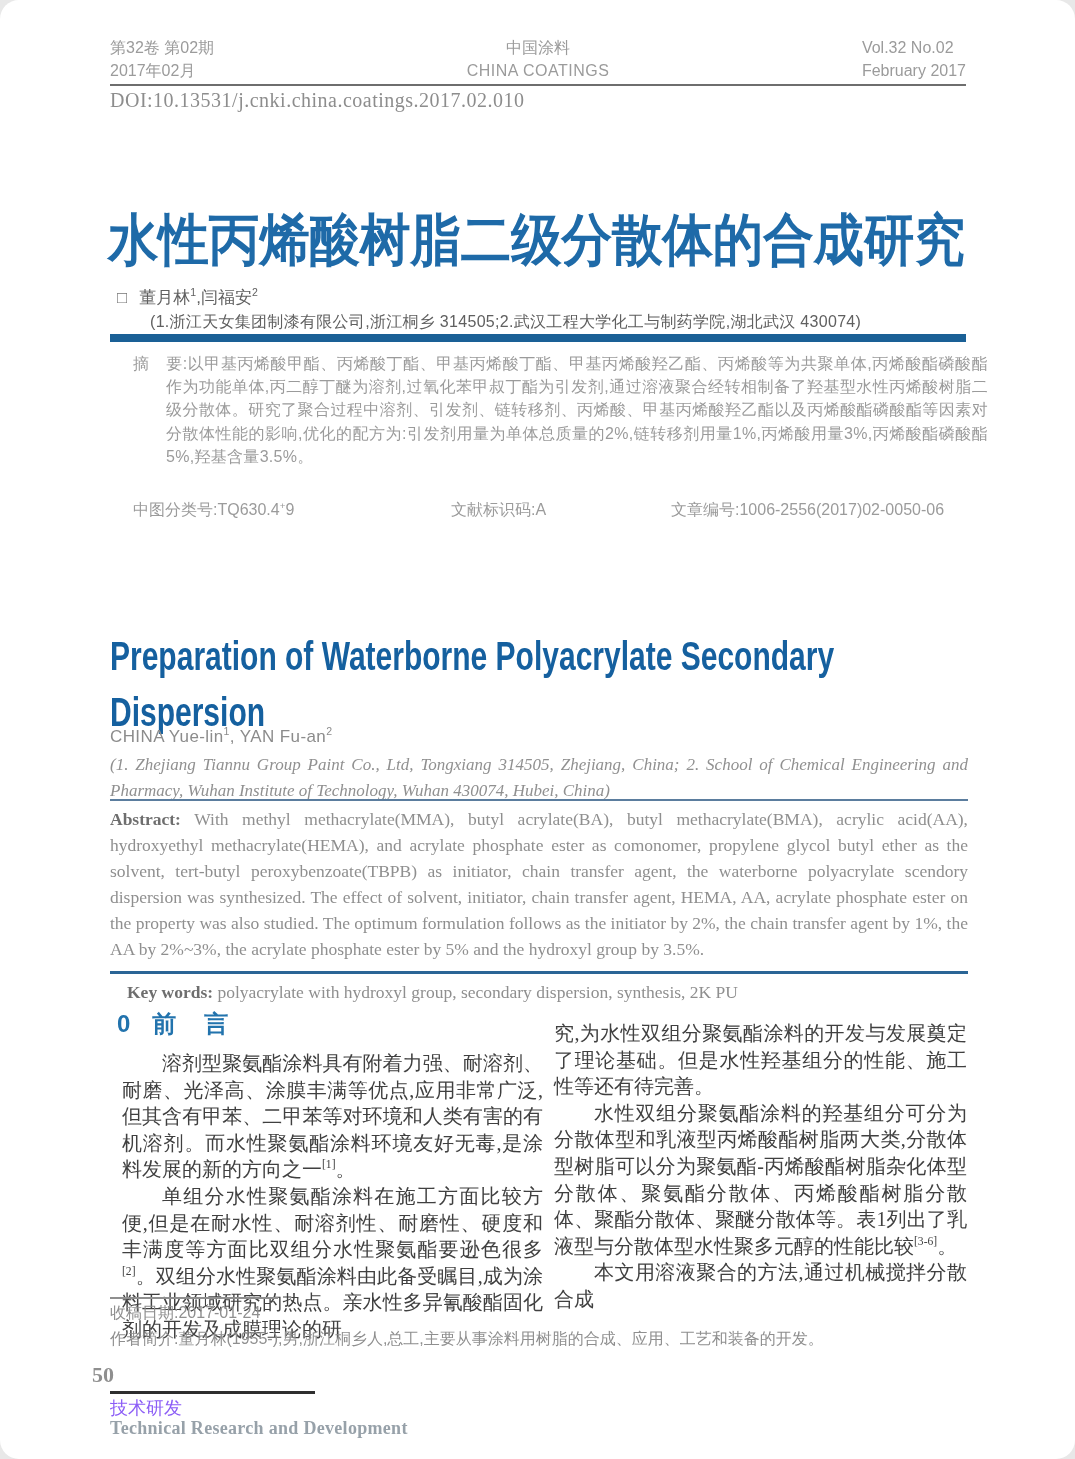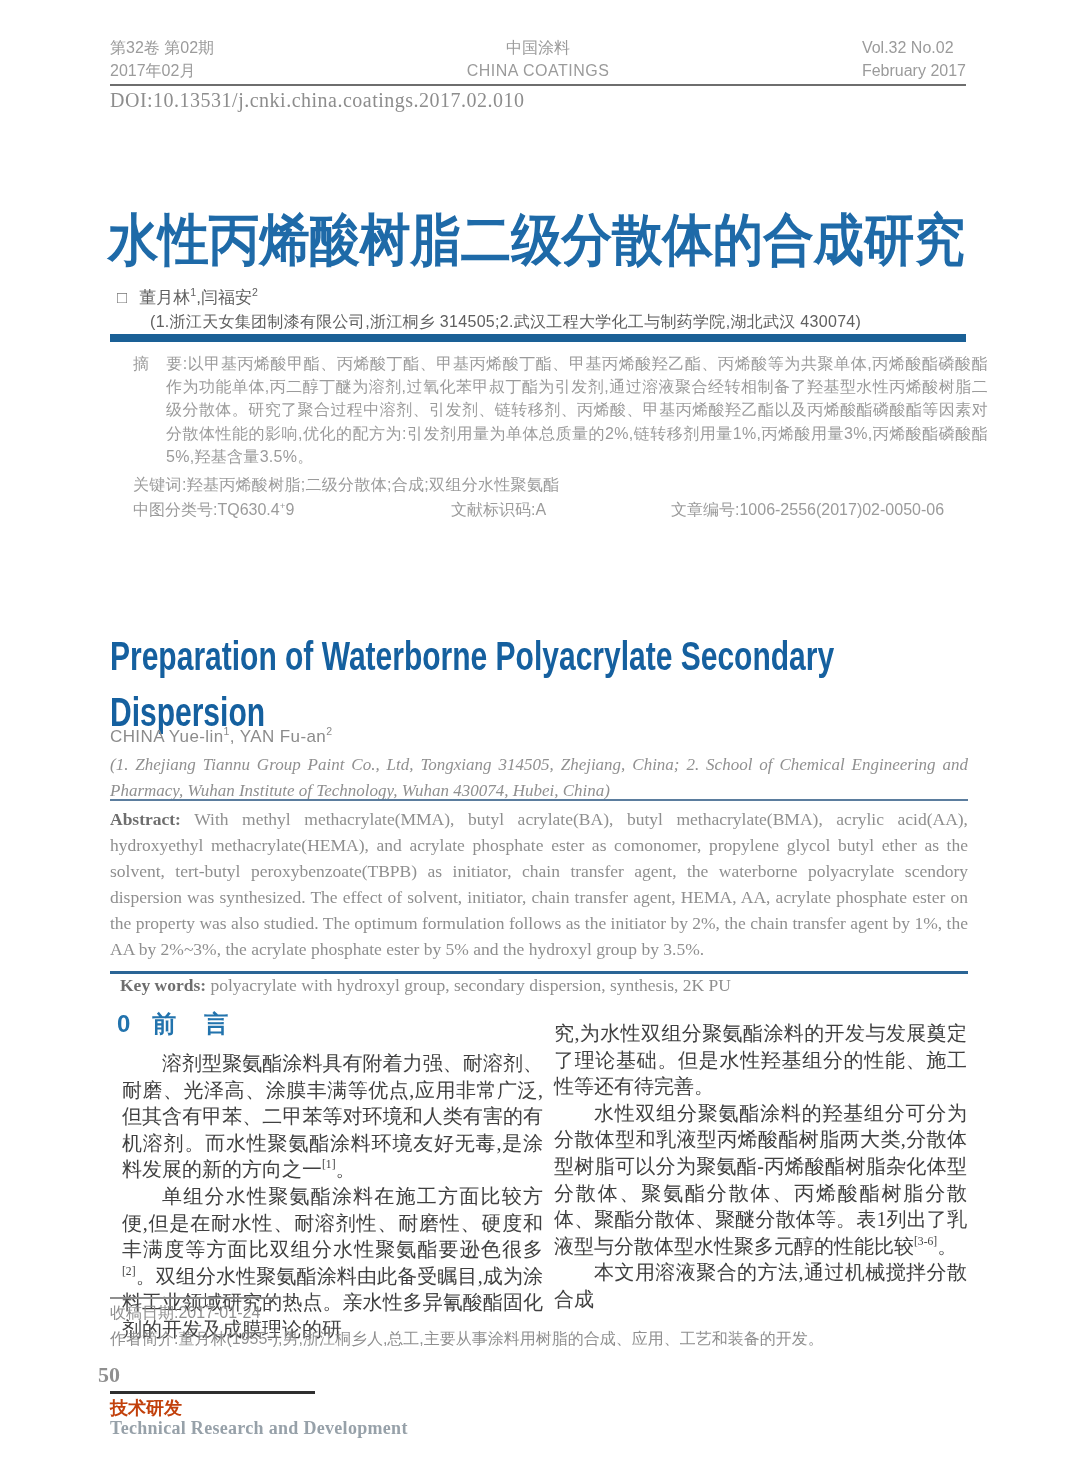--- a/index.html
+++ b/index.html
@@ -1,19 +1,20 @@
 <!DOCTYPE html>
 <html><head>
 <meta charset="utf-8">
 <style>
   html,body { margin:0; padding:0; background:#e8e8e8; }
   .page {
     position:relative; width:1075px; height:1459px; margin:0 auto;
     background:#ffffff; overflow:hidden;
     font-family:"Liberation Sans", sans-serif;
+    border-radius:19px;
   }
   
   .jheader {
     position:absolute; top:36px; left:110px; width:856px;
     display:flex; justify-content:space-between;
     color:#9b9b9b; font-size:16px; line-height:23px;
   }
   .jheader .col { white-space:nowrap; }
   .jheader .c-center { text-align:center; }
   .jheader .c-right { text-align:left; }
@@ -96,27 +97,27 @@
   .col-right { top:1020px; left:554px; width:413px; }
   .body-col p { margin:0; text-indent:2em; }
   .body-col p.noindent { text-indent:0; }
   .body-col sup.s { font-size:0.58em; }
   
   .footnote-rule { position:absolute; top:1297px; left:110px; width:168px; border-top:2px solid #8f8f8f; }
   .fn-received { position:absolute; top:1303px; left:110px; font-size:16px; color:#8f8f8f; }
   .fn-bio      { position:absolute; top:1329px; left:110px; width:858px; font-size:16px; color:#8f8f8f; }
   
   .page-num {
-    position:absolute; top:1362px; left:98px;
+    position:absolute; top:1362px; left:92px;
     font-family:"Liberation Serif", serif; font-weight:bold; font-size:22px; color:#8f8f8f;
   }
   .footer-rule { position:absolute; top:1391px; left:110px; width:205px; border-top:3px solid #2e2e2e; }
   .footer-cn {
     position:absolute; top:1396px; left:110px;
-    font-family:"Liberation Serif", serif; font-weight:bold; font-size:18px; color:#c2410c;
+    font-family:"Liberation Serif", serif; font-weight:normal; font-size:18px; color:#8b5cf6;
   }
   .footer-en {
     position:absolute; top:1418px; left:110px;
     font-family:"Liberation Serif", serif; font-weight:bold; font-size:18px; color:#97a1a9; letter-spacing:0.3px;
   }
 </style>
 </head>
 <body>
 
 <div class="page">
@@ -142,42 +143,39 @@
   <div class="byline-cn">
     <span class="marker">□</span><span>董月林</span><sup class="s">1</sup><span>,</span><span>闫福安</span><sup class="s">2</sup>
   </div>
   <div class="affil-cn">(1.浙江天女集团制漆有限公司,浙江桐乡  314505;2.武汉工程大学化工与制药学院,湖北武汉  430074)</div>
   <div class="title-bar"></div>
 
   <div class="abs-cn">
     <span>摘　要:</span><span>以甲基丙烯酸甲酯、丙烯酸丁酯、甲基丙烯酸丁酯、甲基丙烯酸羟乙酯、丙烯酸等为共聚单体,丙烯酸酯磷酸酯作为功能单体,丙二醇丁醚为溶剂,过氧化苯甲叔丁酯为引发剂,通过溶液聚合经转相制备了羟基型水性丙烯酸树脂二级分散体。研究了聚合过程中溶剂、引发剂、链转移剂、丙烯酸、甲基丙烯酸羟乙酯以及丙烯酸酯磷酸酯等因素对分散体性能的影响,优化的配方为:引发剂用量为单体总质量的2%,链转移剂用量1%,丙烯酸用量3%,丙烯酸酯磷酸酯5%,羟基含量3.5%。</span>
   </div>
 
-  <div class="kw-cn">
-    <span>关键词:</span><span>羟基丙烯酸树脂;二级分散体;合成;双组分水性聚氨酯</span>
-  </div>
   <div class="meta-row">
     <span class="m1"><span>中图分类号:TQ630.4</span><sup class="s">+</sup><span>9</span></span>
     <span class="m2">文献标识码:A</span>
     <span class="m3">文章编号:1006-2556(2017)02-0050-06</span>
   </div>
 
   <div class="title-en">
     <div class="tline">Preparation of Waterborne Polyacrylate Secondary</div>
     <div class="tline">Dispersion</div>
   </div>
   <div class="byline-en">
     <span>CHINA Yue-lin</span><sup class="s">1</sup><span>, </span><span>YAN Fu-an</span><sup class="s">2</sup>
   </div>
   <div class="affil-en">(1. Zhejiang Tiannu Group Paint Co., Ltd, Tongxiang 314505, Zhejiang, China; 2. School of Chemical Engineering and Pharmacy, Wuhan Institute of Technology, Wuhan 430074, Hubei, China)</div>
   <div class="affil-rule"></div>
 
   <div class="abs-en">
     <p style="margin:0;"><b>Abstract:</b><span> With methyl methacrylate(MMA), butyl acrylate(BA), butyl methacrylate(BMA), acrylic acid(AA), hydroxyethyl methacrylate(HEMA), and acrylate phosphate ester as comonomer, propylene glycol butyl ether as the solvent, tert-butyl peroxybenzoate(TBPB) as initiator, chain transfer agent, the waterborne polyacrylate scendory dispersion was synthesized. The effect of solvent, initiator, chain transfer agent, HEMA, AA, acrylate phosphate ester on the property was also studied. The optimum formulation follows as the initiator by 2%, the chain transfer agent by 1%, the AA by 2%~3%, the acrylate phosphate ester by 5% and the hydroxyl group by 3.5%.</span></p>
-    <p class="kw-en" style="margin:10px;"><b>Key words:</b><span> polyacrylate with hydroxyl group, secondary dispersion, synthesis, 2K PU</span></p>
+    <p class="kw-en" style="margin:17px;"><b>Key words:</b><span> polyacrylate with hydroxyl group, secondary dispersion, synthesis, 2K PU</span></p>
   </div>
   <div class="kw-rule"></div>
 
   <div class="sec-heading">
     <span class="num">0</span><span class="ttl">前　言</span>
   </div>
 
   <div class="body-col col-left">
     <p><span>溶剂型聚氨酯涂料具有附着力强、耐溶剂、耐磨、光泽高、涂膜丰满等优点,应用非常广泛,但其含有甲苯、二甲苯等对环境和人类有害的有机溶剂。而水性聚氨酯涂料环境友好无毒,是涂料发展的新的方向之一</span><sup class="s">[1]</sup><span>。</span></p>
     <p><span>单组分水性聚氨酯涂料在施工方面比较方便,但是在耐水性、耐溶剂性、耐磨性、硬度和丰满度等方面比双组分水性聚氨酯要逊色很多</span><sup class="s">[2]</sup><span>。双组分水性聚氨酯涂料由此备受瞩目,成为涂料工业领域研究的热点。亲水性多异氰酸酯固化剂的开发及成膜理论的研</span></p>

